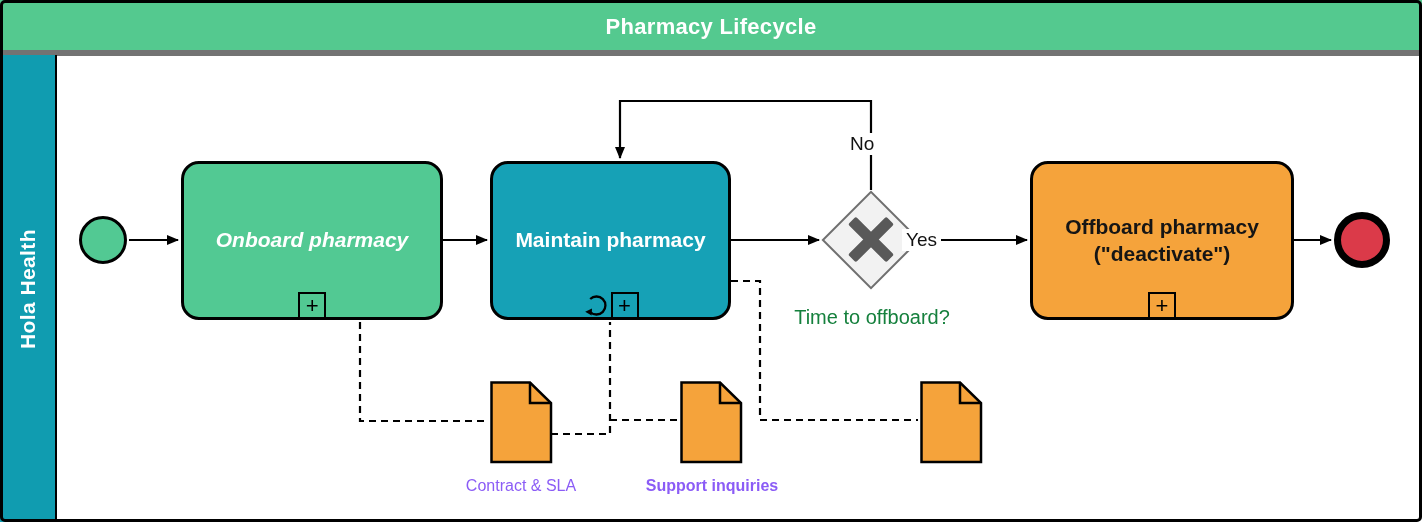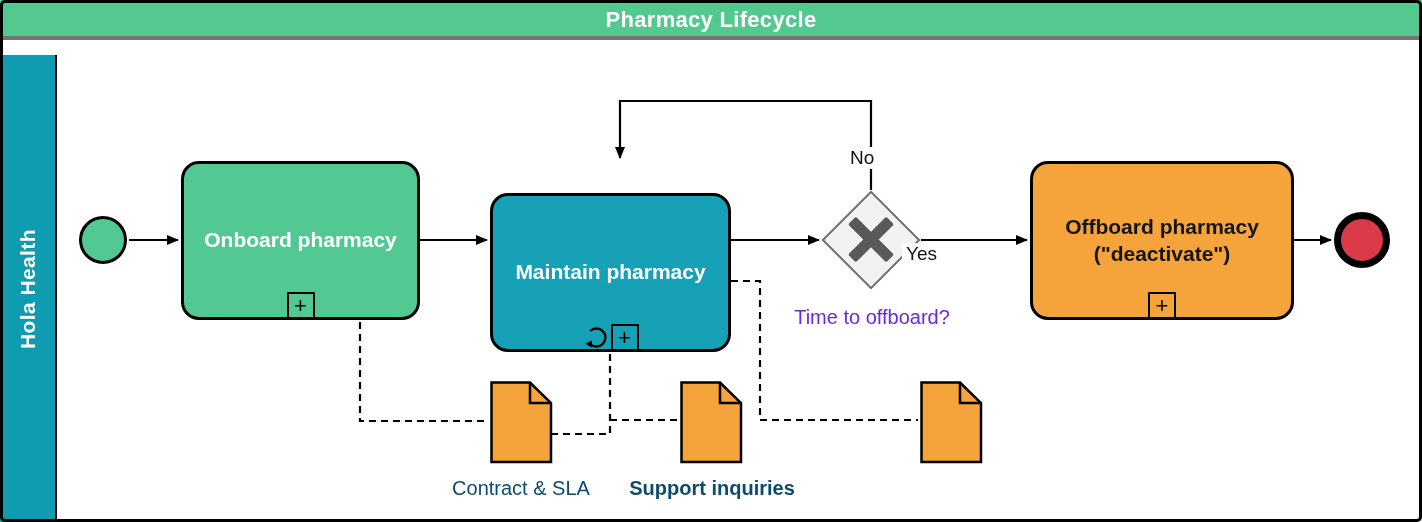--- a/index.html
+++ b/index.html
@@ -9,22 +9,22 @@
     font-family: "Liberation Sans", "DejaVu Sans", sans-serif;
     overflow: hidden;
   }
   .frame { position: relative; width: 1422px; height: 522px; background: #fff; }
   .frame-border {
     position: absolute; inset: 0;
     border: 3px solid #000; border-radius: 5px;
     pointer-events: none; z-index: 10;
   }
   .header {
-    position: absolute; top: 0; left: 0; right: 0; height: 40px;
-    background: #54C98F; border-bottom: 4px solid #737373;
+    position: absolute; top: 0; left: 0; right: 0; height: 56px;
+    background: #54C98F; border-bottom: 6px solid #737373;
     display: flex; align-items: center; justify-content: center;
     z-index: 2; padding-top: 3px;
   }
   .header-title { color: #fff; font-weight: bold; font-size: 22px; letter-spacing: .3px; }
   .lane {
     position: absolute; top: 55px; left: 0; bottom: 0; width: 57px;
     background: #109CB0; border-right: 2.5px solid #000;
     display: flex; align-items: center; justify-content: center; z-index: 2;
   }
   .lane-label {
@@ -37,22 +37,22 @@
   .start-event { left: 79px; top: 216px; width: 48px; height: 48px; background: #52C993; border: 3px solid #000; }
   .end-event   { left: 1334px; top: 212px; width: 56px; height: 56px; background: #DB3A49; border: 7px solid #000; }
 
   .task {
     position: absolute; top: 161px; height: 159px;
     border: 3px solid #000; border-radius: 18px;
     display: flex; flex-direction: column; align-items: center; justify-content: center;
     font-weight: bold; font-size: 21px; text-align: center; line-height: 1.25;
     z-index: 2;
   }
-  .task-onboard  { left: 181px;  width: 239px; background: #52C993; color: #fff; }
-  .task-maintain { left: 490px;  width: 241px; background: #16A1B6; color: #fff; margin-top: 32px; }
+  .task-onboard  { left: 181px;  width: 262px; background: #52C993; color: #fff; font-style: italic; }
+  .task-maintain { left: 490px;  width: 241px; background: #16A1B6; color: #fff; }
   .task-offboard { left: 1030px; width: 264px; background: #F5A33B; color: #151515; }
 
   .plus-box {
     width: 28px; height: 28px; border: 2.5px solid #000;
     display: flex; align-items: center; justify-content: center;
     font-size: 22px; font-weight: 500; color: #000; line-height: 1;
   }
   .plus-center { position: absolute; bottom: -3px; left: 50%; transform: translateX(-50%); }
   .marker-row {
     position: absolute; bottom: -3px; left: 50%; transform: translateX(-50%);
@@ -67,36 +67,36 @@
   }
   .x-bar {
     position: absolute; left: 844px; top: 234px; width: 54px; height: 11px;
     background: #595959; border-radius: 2px; z-index: 3;
   }
   .x-bar-1 { transform: rotate(45deg); }
   .x-bar-2 { transform: rotate(-45deg); }
 
   .flow-label {
     position: absolute; background: #fff; color: #111;
-    font-size: 19px; padding: 0 4px; z-index: 4; margin-top: 14px;
+    font-size: 19px; padding: 0 4px; z-index: 4;
   }
   .no-label  { left: 846px; top: 133px; }
   .yes-label { left: 902px; top: 229px; }
   .gateway-question {
     position: absolute; left: 771px; top: 306px; width: 202px;
-    text-align: center; font-size: 20px; color: #6d28d9; z-index: 3;
+    text-align: center; font-size: 20px; color: #15803d; z-index: 3;
   }
 
   .doc { position: absolute; top: 381px; z-index: 2; }
   .doc-1 { left: 490px; }
   .doc-2 { left: 680px; }
   .doc-3 { left: 920px; }
   .doc-label {
     position: absolute; top: 477px; width: 220px;
-    text-align: center; font-size: 20px; color: #0c4a6e; z-index: 3;
+    text-align: center; font-size: 16px; color: #8b5cf6; z-index: 3;
   }
   .doc-label-1 { left: 411px; }
   .doc-label-2 { left: 602px; font-weight: bold; }
   .doc-label-3 { left: 842px; }
 </style>
 </head>
 <body>
 
 <div class="frame">
 

